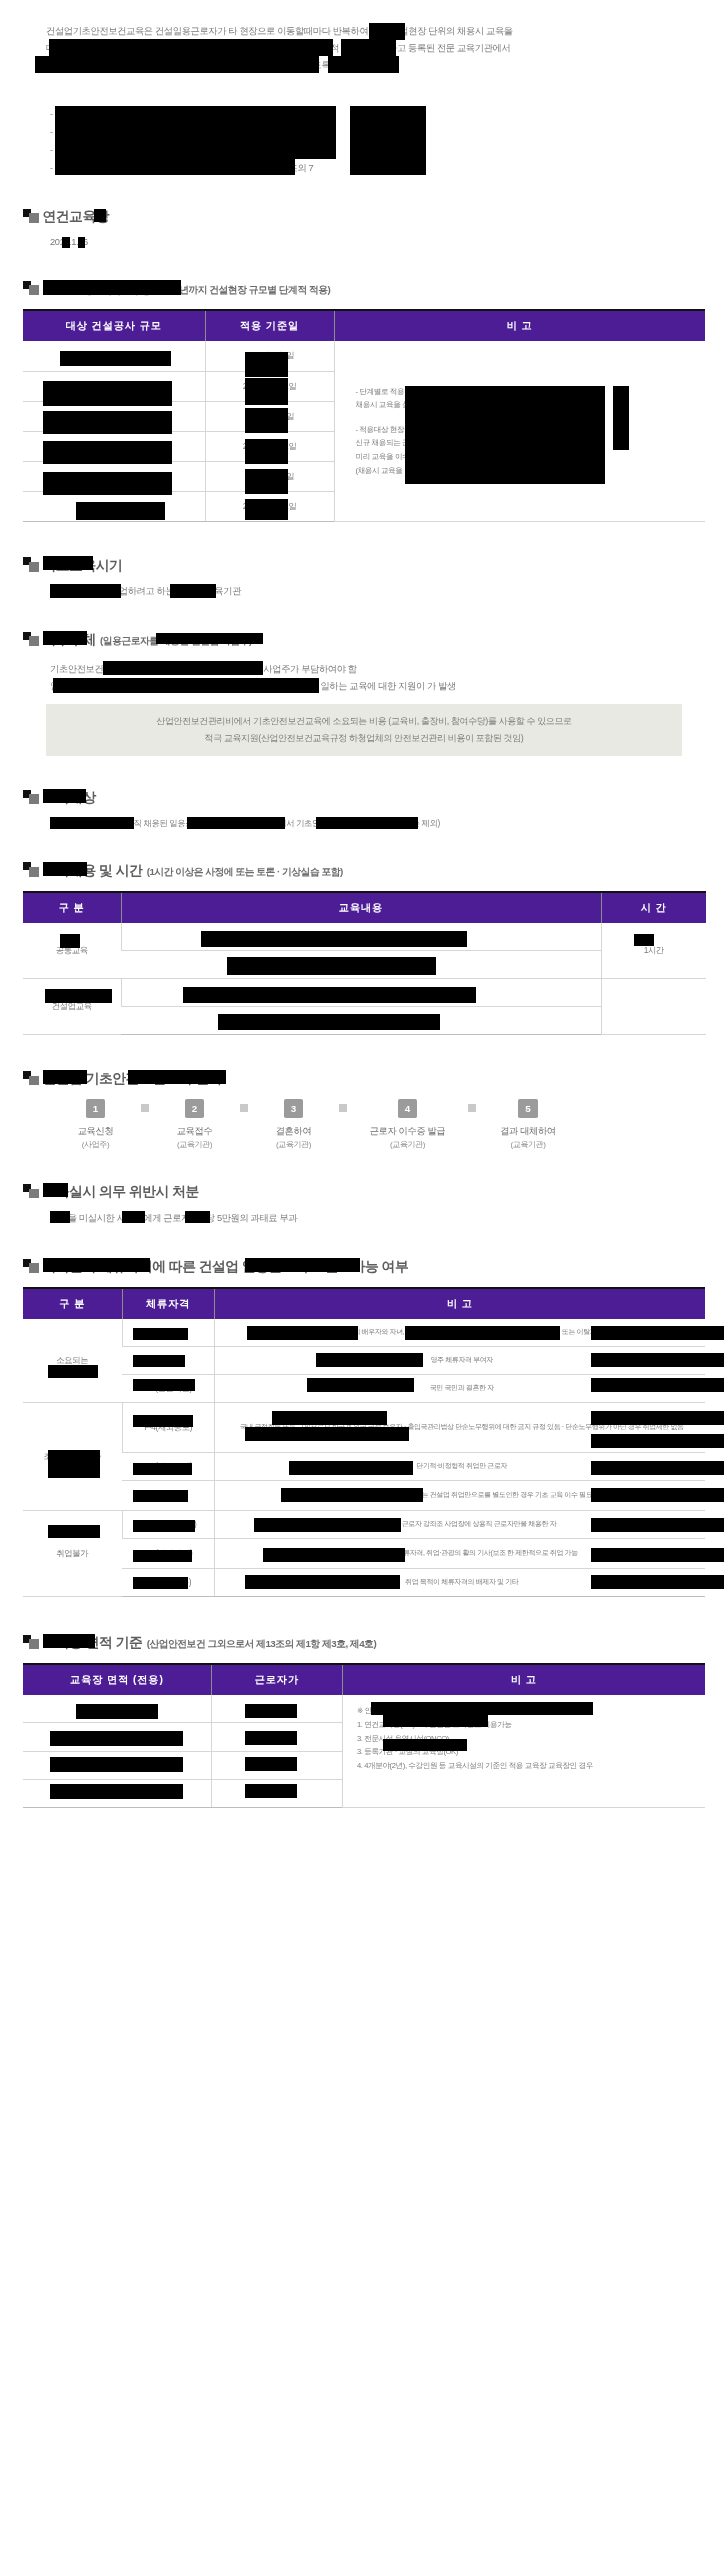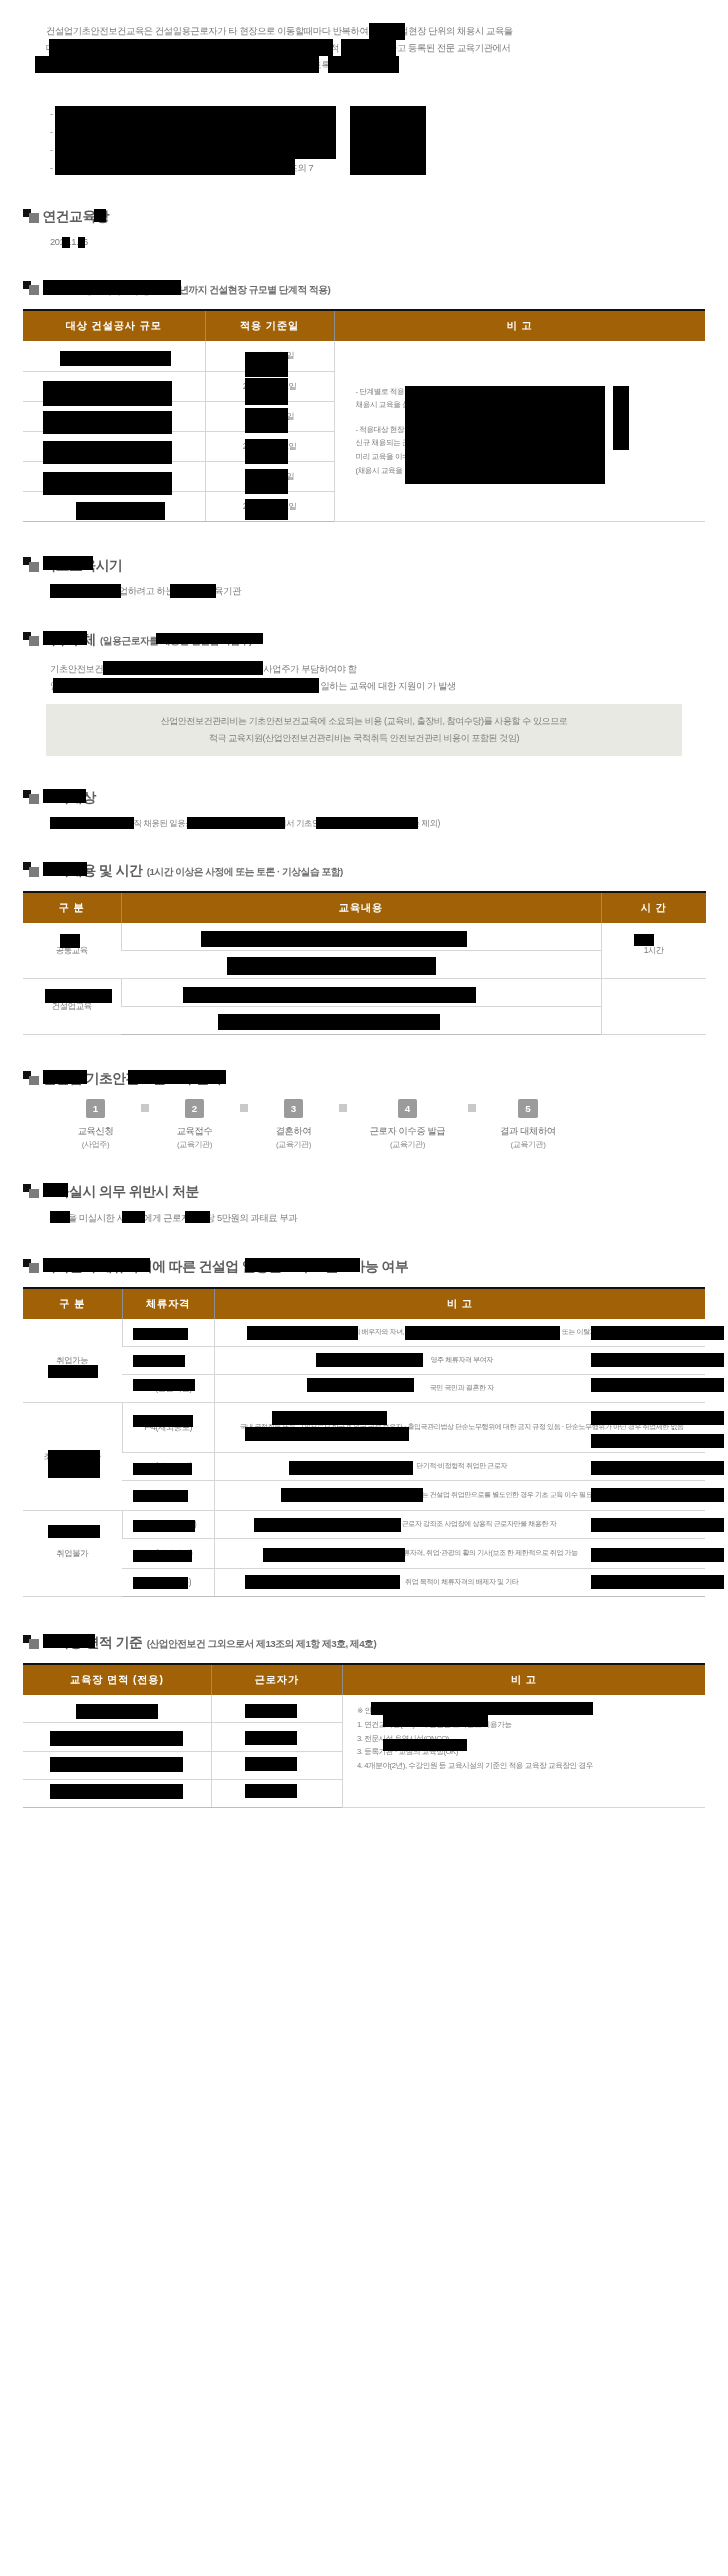--- a/index.html
+++ b/index.html
@@ -53,21 +53,21 @@
 
   
   .rd { position: absolute; background: #000; z-index: 5; pointer-events: none; }
 
   
   table.tbl {
     width: 100%; border-collapse: collapse; table-layout: fixed;
     font-size: 8.4px; letter-spacing: -0.4px;
   }
   table.tbl thead th {
-    background: #a16207; color: #ffffff; font-size: 10.2px; font-weight: bold;
+    background: #4c1d95; color: #ffffff; font-size: 10.2px; font-weight: bold;
     padding: 8px 3.6px; text-align: center; letter-spacing: 0.9px;
     border-left: 0.9px solid #8d8d8d;
   }
   table.tbl thead th:first-child { border-left: none; }
   table.tbl { border-top: 2.7px solid #111; }
   table.tbl tbody td {
     border-bottom: 0.9px solid #d6d6d6;
     border-left: 0.9px solid #d6d6d6;
     padding: 6.2px 5.3px; color: #7a7a7a; vertical-align: middle;
     text-align: center; line-height: 1.75;
@@ -250,22 +250,22 @@
       <span class="rd" style="left:19.5px;top:0.9px;width:44px;height:14px;"></span>
       <span class="rd" style="left:133px;top:2.7px;width:107px;height:11.5px;"></span>
     </div>
     <div class="body-txt" style="position:relative;padding-left:27px;">
       <div class="ln">기초안전보건교육은 시행주체이므로 교육 실시의무은 사업주가 부담하여야 함</div>
       <div class="ln">일도급업체는 번갈아9호 제1호의 제1호의 제1호 재1호의 근로자에게 일하는 교육에 대한 지원이 가 발생</div>
       <span class="rd" style="left:80px;top:0.9px;width:160px;height:14px;"></span>
       <span class="rd" style="left:30px;top:17px;width:266px;height:15px;"></span>
     </div>
     <div class="callout" style="position:relative;">
-      <div>산업안전보건관리비는 기초안전보건교육에 소요되는 비용 (교육비, 출장비, 참여수당)를 사용할 수 있으므로</div>
-      <div>적극 교육지원(산업안전보건관리비는 국적취득 안전보건관리 비용이 포함된 것임)</div>
+      <div>산업안전보건관리비에서 기초안전보건교육에 소요되는 비용 (교육비, 출장비, 참여수당)를 사용할 수 있으므로</div>
+      <div>적극 교육지원(산업안전보건교육규정 하청업체의 안전보건관리 비용이 포함된 것임)</div>
     </div>
   </div>
 
   <div class="section" style="margin-top:32px;">
     <div class="hd" style="position:relative;">
       <span class="sq">
           <i class="a"></i>
           <i class="b"></i>
         </span>
       <span class="t">교육대상</span>
@@ -421,21 +421,21 @@
           </colgroup>
         <thead>
           <tr>
             <th>구  분</th>
             <th>체류자격</th>
             <th>비  고</th>
           </tr>
         </thead>
         <tbody>
           <tr>
-            <td rowspan="3" class="ctr">취업가능</td>
+            <td rowspan="3" class="ctr">소요되는</td>
             <td class="ctr" style="height:27px;">F-2(거주)</td>
             <td class="lft" style="font-size:7px;padding-left:9px;">영주권자의 배우자와 자녀, 국민이나 영주권자와 결혼하여 출생한 자녀, 국적상실 또는 이탈자</td>
           </tr>
           <tr>
             <td class="ctr" style="height:25px;">F-5(영주)</td>
             <td class="lft" style="font-size:7px;padding-left:9px;">영주 체류자격 부여자</td>
           </tr>
           <tr>
             <td class="ctr" style="height:25px;">F-6(결혼이민)</td>
             <td class="lft" style="font-size:7px;padding-left:9px;">국민 국민과 결혼한 자</td>

